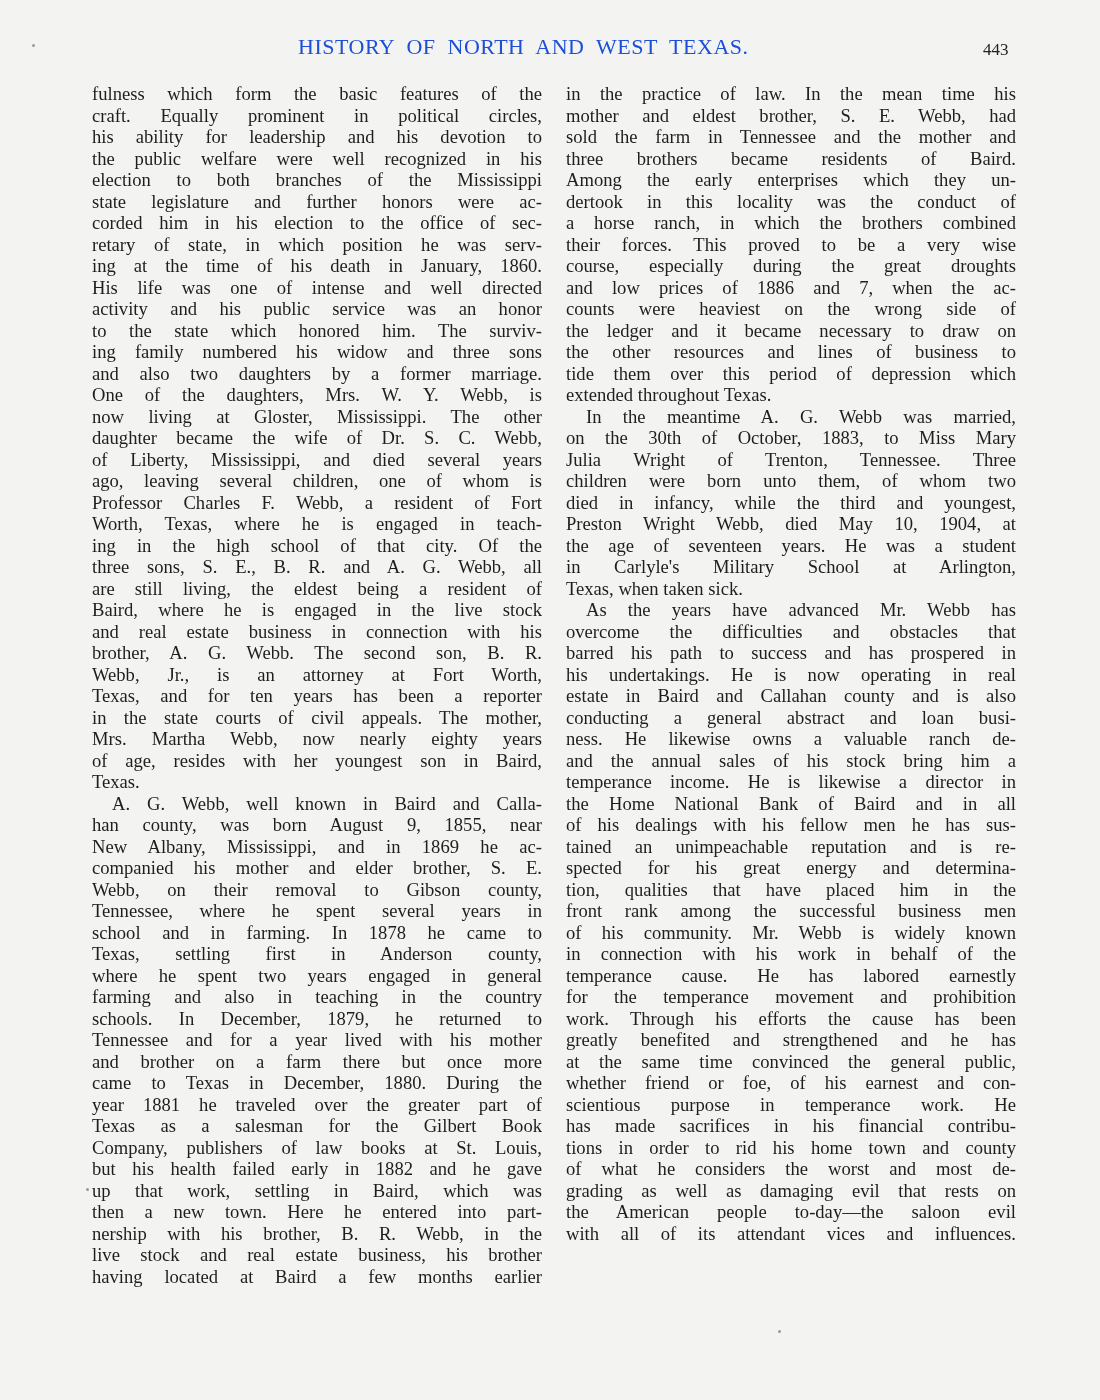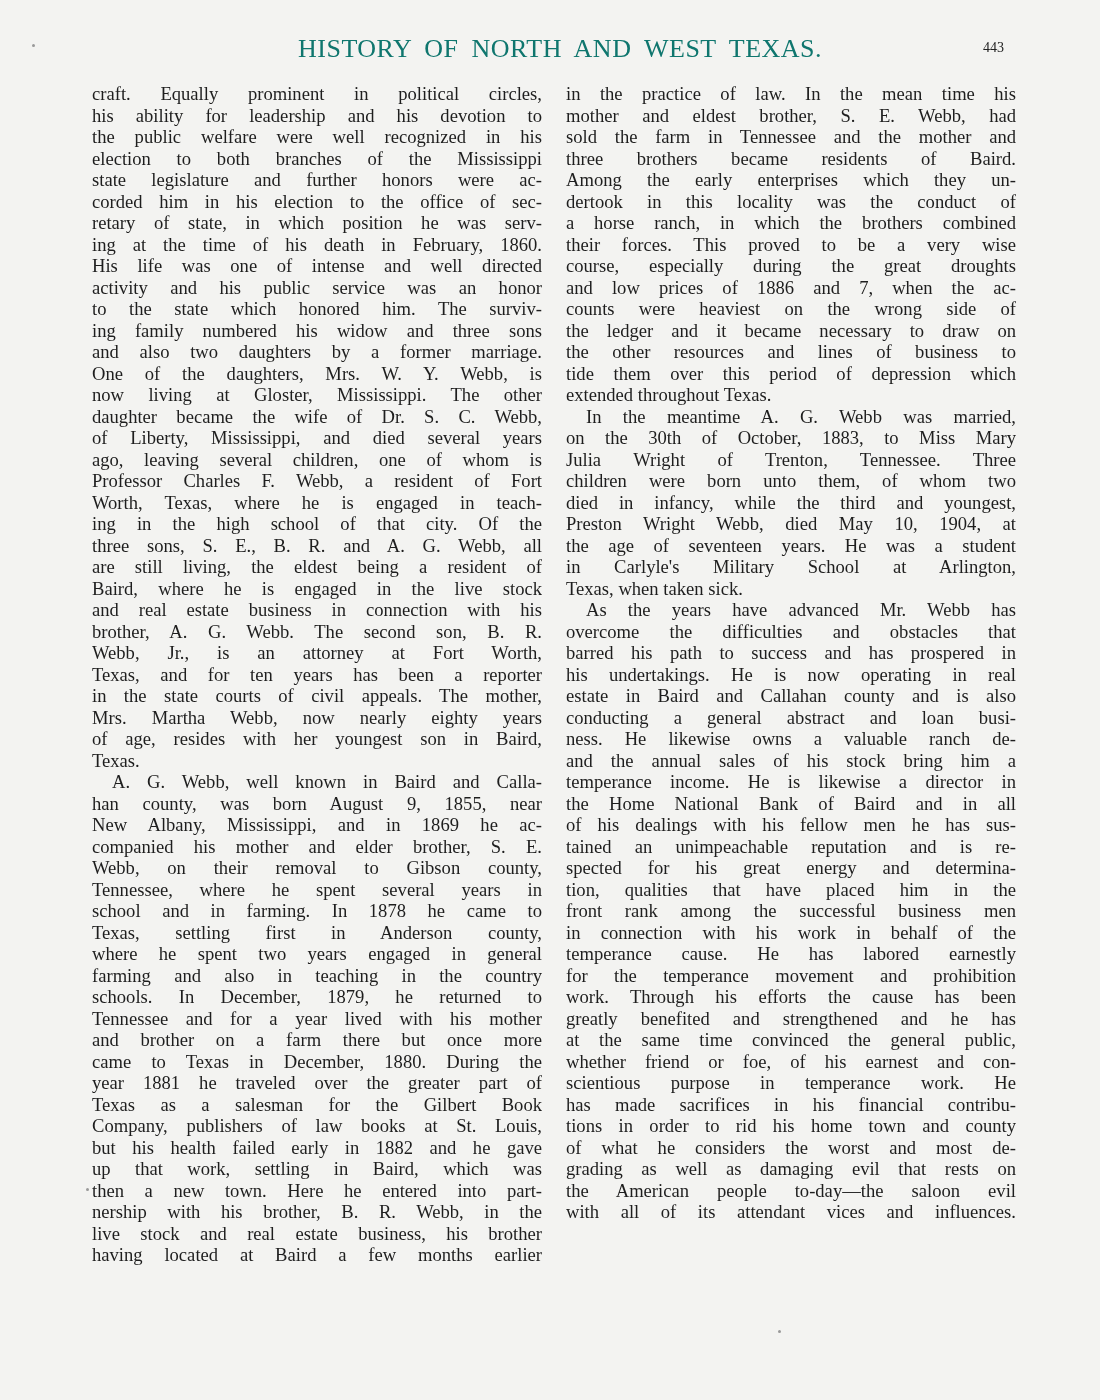--- a/index.html
+++ b/index.html
@@ -10,26 +10,26 @@
     overflow: hidden;
     font-family: "Liberation Serif", "DejaVu Serif", serif;
     color: #1e1e1e;
   }
   .page { position: absolute; inset: 0; }
   .running-head {
     position: absolute; top: 34px; left: 0; width: 1100px; height: 30px;
   }
   .running-title {
     position: absolute; left: 298px; top: 0;
-    font-size: 26px; letter-spacing: 0.5px; word-spacing: 6px;
-    color: #0f766e;
+    font-size: 22px; letter-spacing: 0.5px; word-spacing: 6px;
+    color: #1d4ed8;
   }
   .page-number {
     position: absolute; left: 983px; top: 6px;
-    font-size: 14px; color: #222;
+    font-size: 17px; color: #222;
   }
   .column {
     position: absolute; top: 83px;
   }
   .col-left { left: 92px; width: 450px; }
   .col-right { left: 566px; width: 450px; }
   .line {
     height: 21.5px; line-height: 21.5px;
     font-size: 18.6px;
     text-align: justify;
@@ -47,28 +47,29 @@
 </head>
 <body>
 
 <div class="page">
   <div class="running-head">
     <span class="running-title">HISTORY OF NORTH AND WEST TEXAS.</span>
     <span class="page-number">443</span>
   </div>
 
   <div class="column col-left" id="col-left">
+      <div class="line">fulness which form the basic features of the</div>
       <div class="line">craft.  Equally prominent in political circles,</div>
       <div class="line">his ability for leadership and his devotion to</div>
       <div class="line">the public welfare were well recognized in his</div>
       <div class="line">election to both branches of the Mississippi</div>
       <div class="line">state legislature and further honors were ac-</div>
       <div class="line">corded him in his election to the office of sec-</div>
       <div class="line">retary of state, in which position he was serv-</div>
-      <div class="line">ing at the time of his death in February, 1860.</div>
+      <div class="line">ing at the time of his death in January, 1860.</div>
       <div class="line">His life was one of intense and well directed</div>
       <div class="line">activity and his public service was an honor</div>
       <div class="line">to the state which honored him.  The surviv-</div>
       <div class="line">ing family numbered his widow and three sons</div>
       <div class="line">and also two daughters by a former marriage.</div>
       <div class="line">One of the daughters, Mrs. W. Y. Webb, is</div>
       <div class="line">now living at Gloster, Mississippi.  The other</div>
       <div class="line">daughter became the wife of Dr. S. C. Webb,</div>
       <div class="line">of Liberty, Mississippi, and died several years</div>
       <div class="line">ago, leaving several children, one of whom is</div>
@@ -143,20 +144,21 @@
       <div class="line">conducting a general abstract and loan busi-</div>
       <div class="line">ness.  He likewise owns a valuable ranch de-</div>
       <div class="line">and the annual sales of his stock bring him a</div>
       <div class="line">temperance income.  He is likewise a director in</div>
       <div class="line">the Home National Bank of Baird and in all</div>
       <div class="line">of his dealings with his fellow men he has sus-</div>
       <div class="line">tained an unimpeachable reputation and is re-</div>
       <div class="line">spected for his great energy and determina-</div>
       <div class="line">tion, qualities that have placed him in the</div>
       <div class="line">front rank among the successful business men</div>
+      <div class="line">of his community.  Mr. Webb is widely known</div>
       <div class="line">in connection with his work in behalf of the</div>
       <div class="line">temperance cause.  He has labored earnestly</div>
       <div class="line">for the temperance movement and prohibition</div>
       <div class="line">work.  Through his efforts the cause has been</div>
       <div class="line">greatly benefited and strengthened and he has</div>
       <div class="line">at the same time convinced the general public,</div>
       <div class="line">whether friend or foe, of his earnest and con-</div>
       <div class="line">scientious purpose in temperance work.  He</div>
       <div class="line">has made sacrifices in his financial contribu-</div>
       <div class="line">tions in order to rid his home town and county</div>

